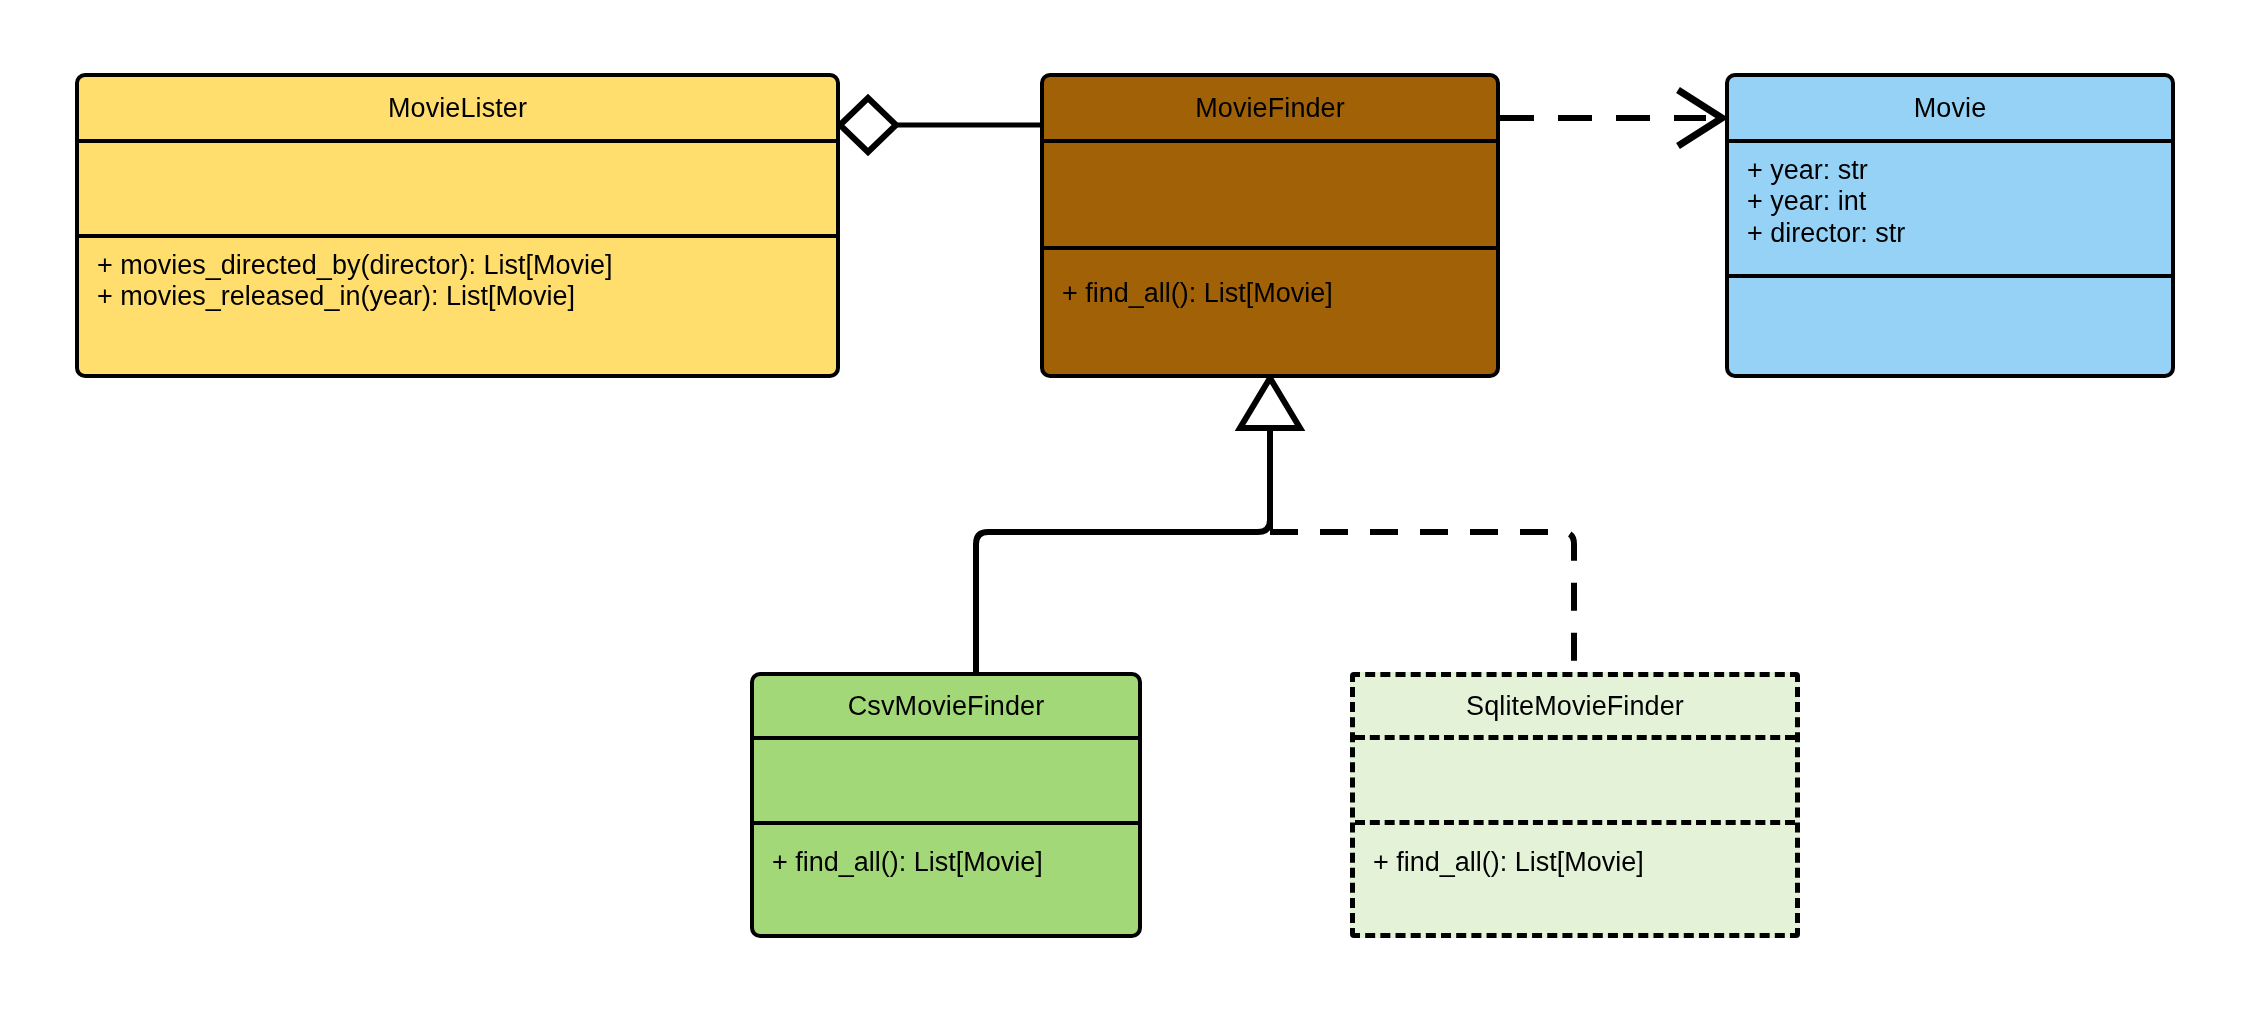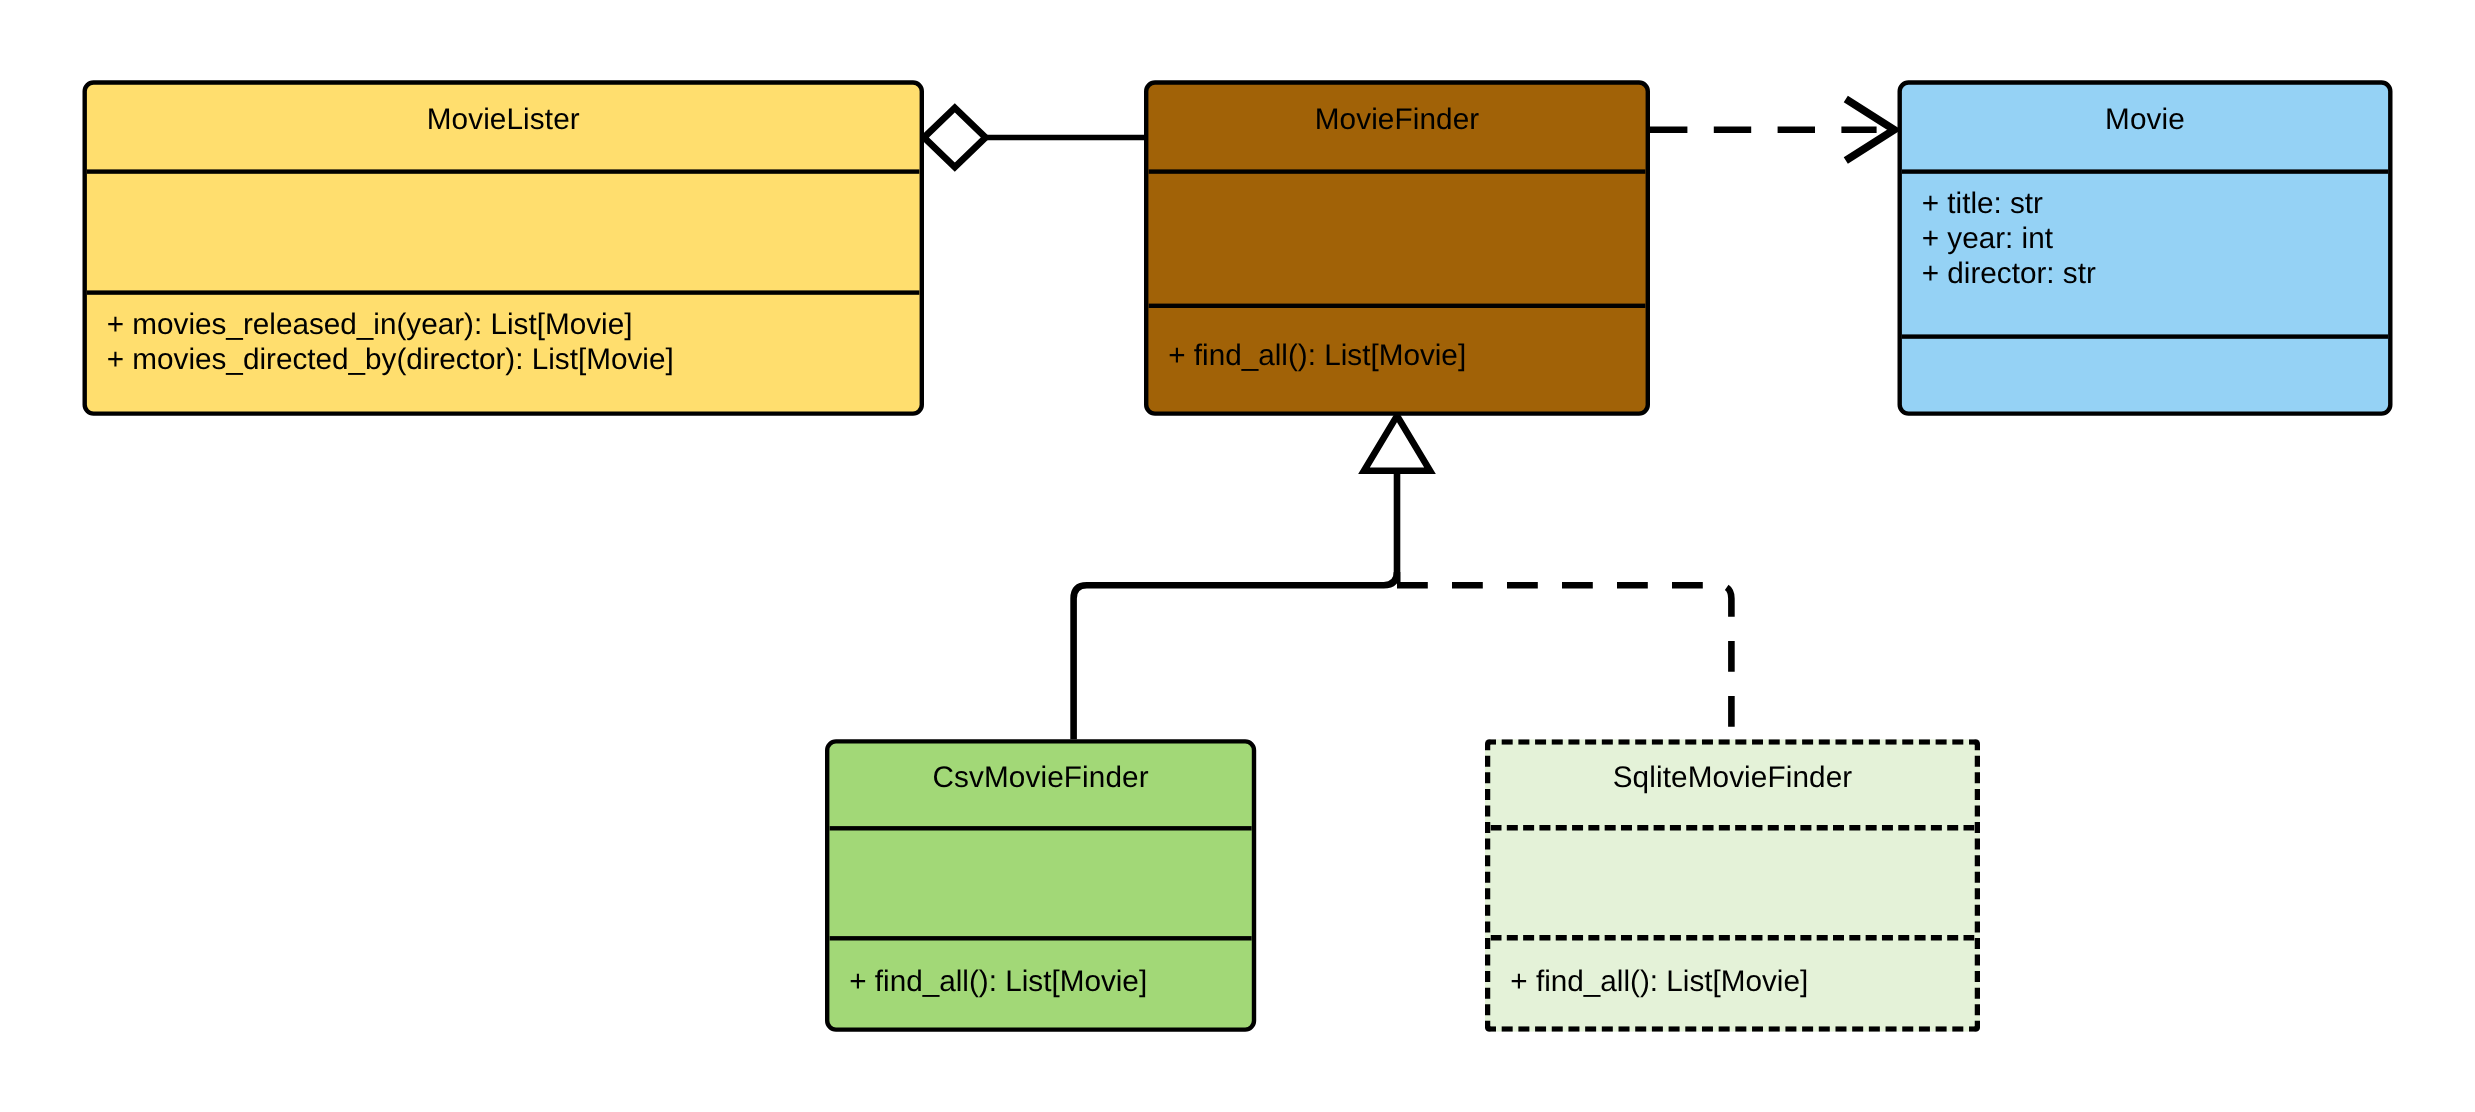--- a/index.html
+++ b/index.html
@@ -24,21 +24,20 @@
     pointer-events: none;
   }
   .uml-class {
     position: absolute;
     box-sizing: border-box;
     border: 4px solid #000000;
     border-radius: 10px;
     display: flex;
     flex-direction: column;
     overflow: hidden;
-    gap: 15px;
   }
   .uml-class.dashed {
     border-style: dashed;
     border-width: 5px;
     border-radius: 4px;
   }
   .compartment {
     box-sizing: border-box;
     position: relative;
   }
@@ -97,37 +96,37 @@
 
     <g>
       <path d="M 1270 532 L 1562 532 Q 1574 532 1574 544 L 1574 672" fill="none" stroke="#000000" stroke-width="6" stroke-linecap="butt" stroke-dasharray="28,22"></path>
     </g>
   </svg>
 
   <div class="uml-class" style="left:75px; top:73px; width:765px; height:305px; background:#FFDE6E;">
     <div class="compartment class-name" style="height:62px;">MovieLister</div>
     <div class="compartment divider empty-compartment" style="height:95px;"></div>
     <div class="compartment divider members" style="flex:1;">
+      <div class="member-line">+ movies_directed_by(director): List[Movie]</div>
       <div class="member-line">+ movies_released_in(year): List[Movie]</div>
-      <div class="member-line">+ movies_directed_by(director): List[Movie]</div>
     </div>
   </div>
 
   <div class="uml-class" style="left:1040px; top:73px; width:460px; height:305px; background:#a16207;">
     <div class="compartment class-name" style="height:62px;">MovieFinder</div>
     <div class="compartment divider empty-compartment" style="height:107px;"></div>
     <div class="compartment divider members" style="flex:1; padding-top:28px;">
       <div class="member-line">+ find_all(): List[Movie]</div>
     </div>
   </div>
 
   <div class="uml-class" style="left:1725px; top:73px; width:450px; height:305px; background:#95D2F5;">
     <div class="compartment class-name" style="height:62px;">Movie</div>
     <div class="compartment divider members" style="height:135px;">
-      <div class="member-line">+ title: str</div>
+      <div class="member-line">+ year: str</div>
       <div class="member-line">+ year: int</div>
       <div class="member-line">+ director: str</div>
     </div>
     <div class="compartment divider empty-compartment" style="flex:1;"></div>
   </div>
 
   <div class="uml-class" style="left:750px; top:672px; width:392px; height:266px; background:#A2D877;">
     <div class="compartment class-name" style="height:60px;">CsvMovieFinder</div>
     <div class="compartment divider empty-compartment" style="height:85px;"></div>
     <div class="compartment divider members" style="flex:1; padding-top:22px;">

